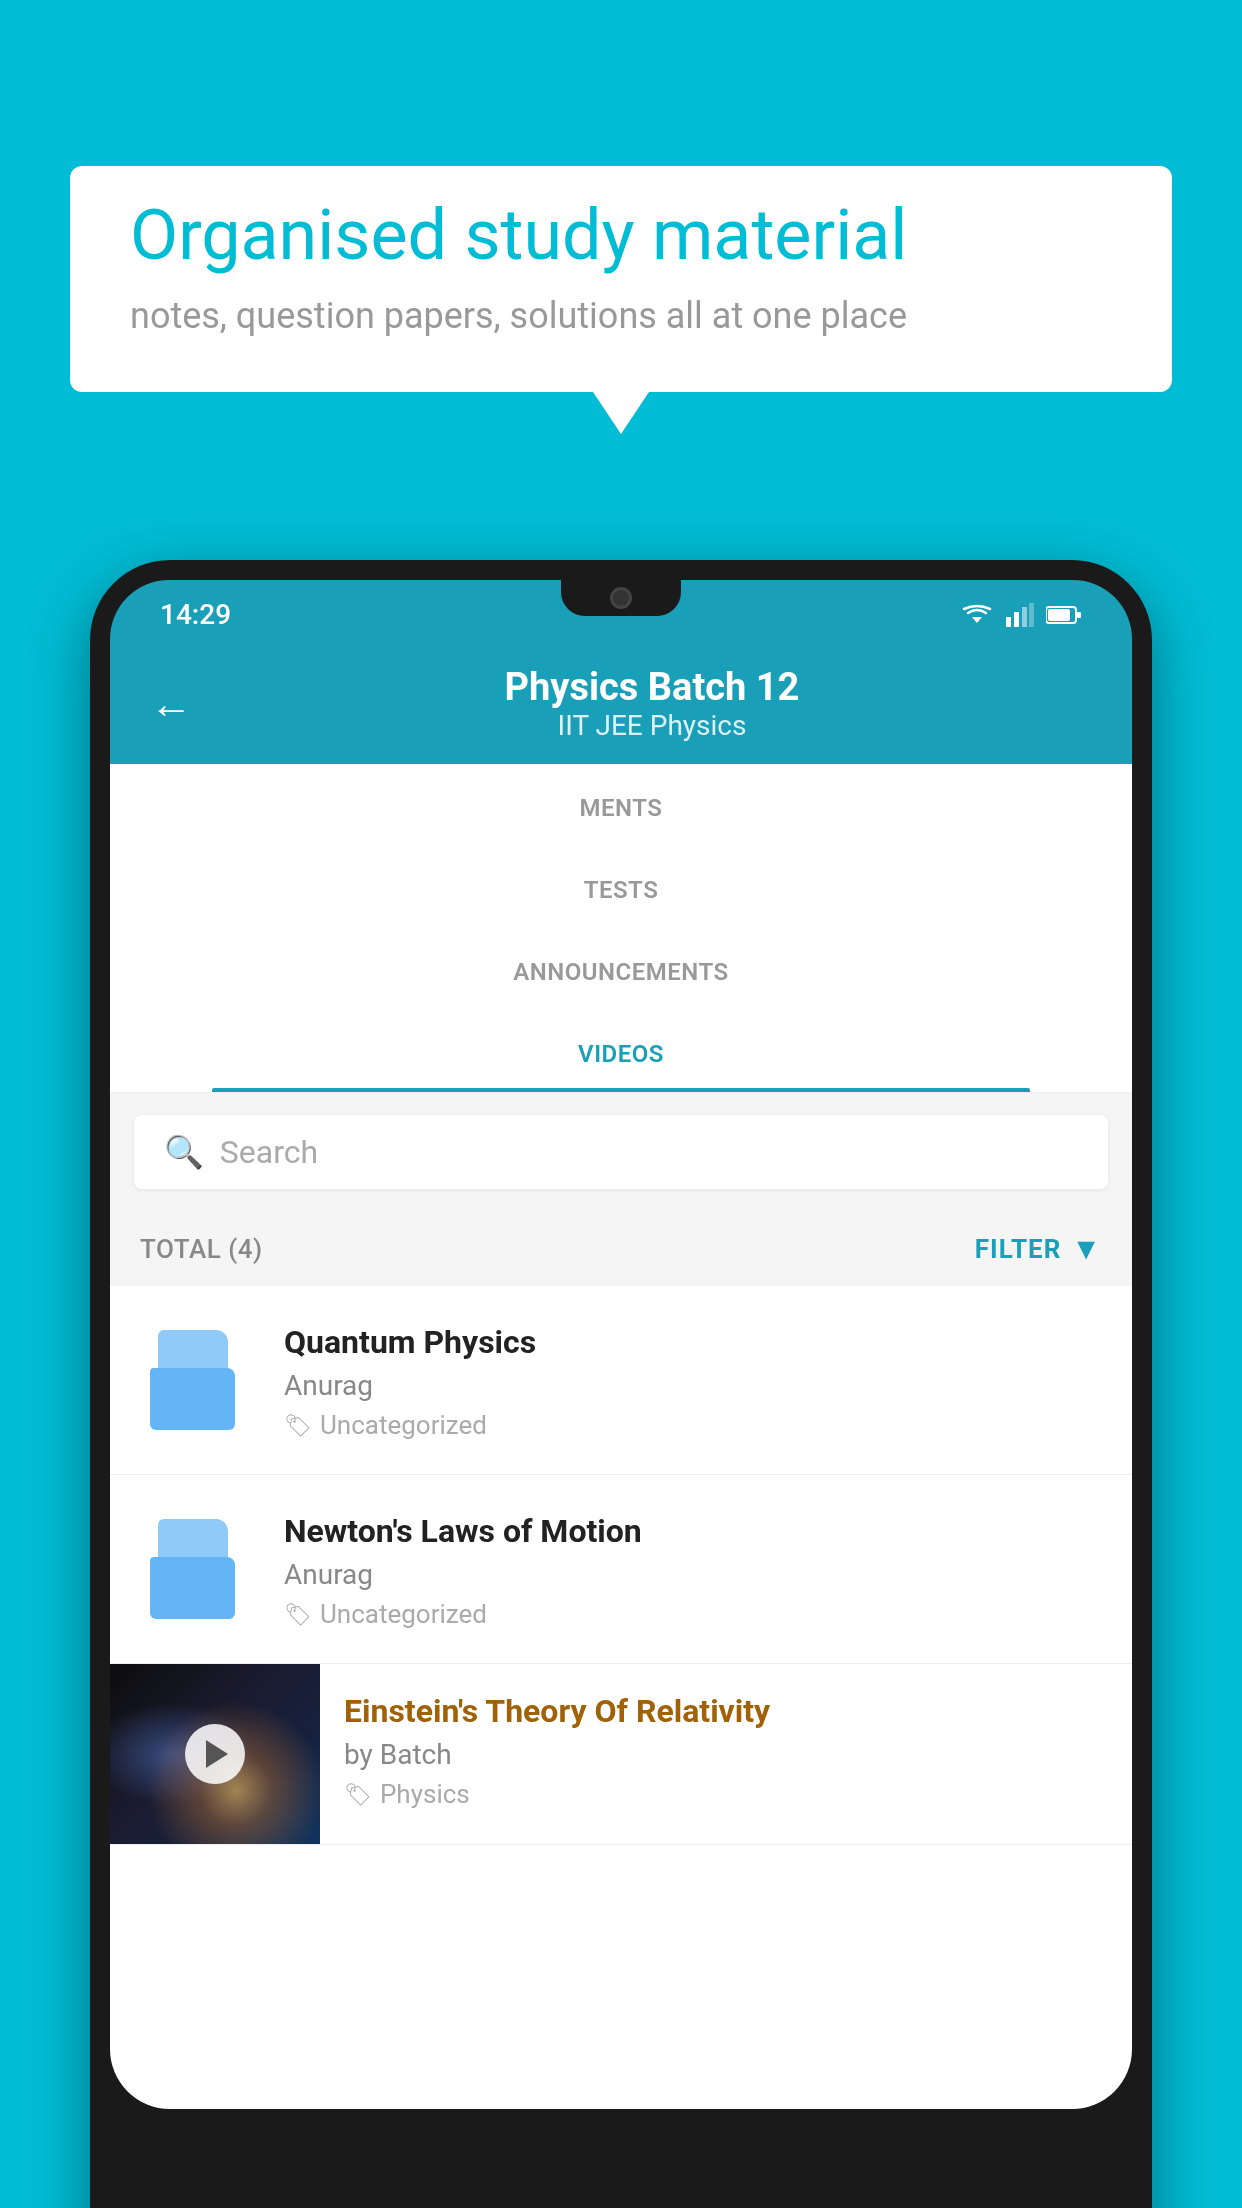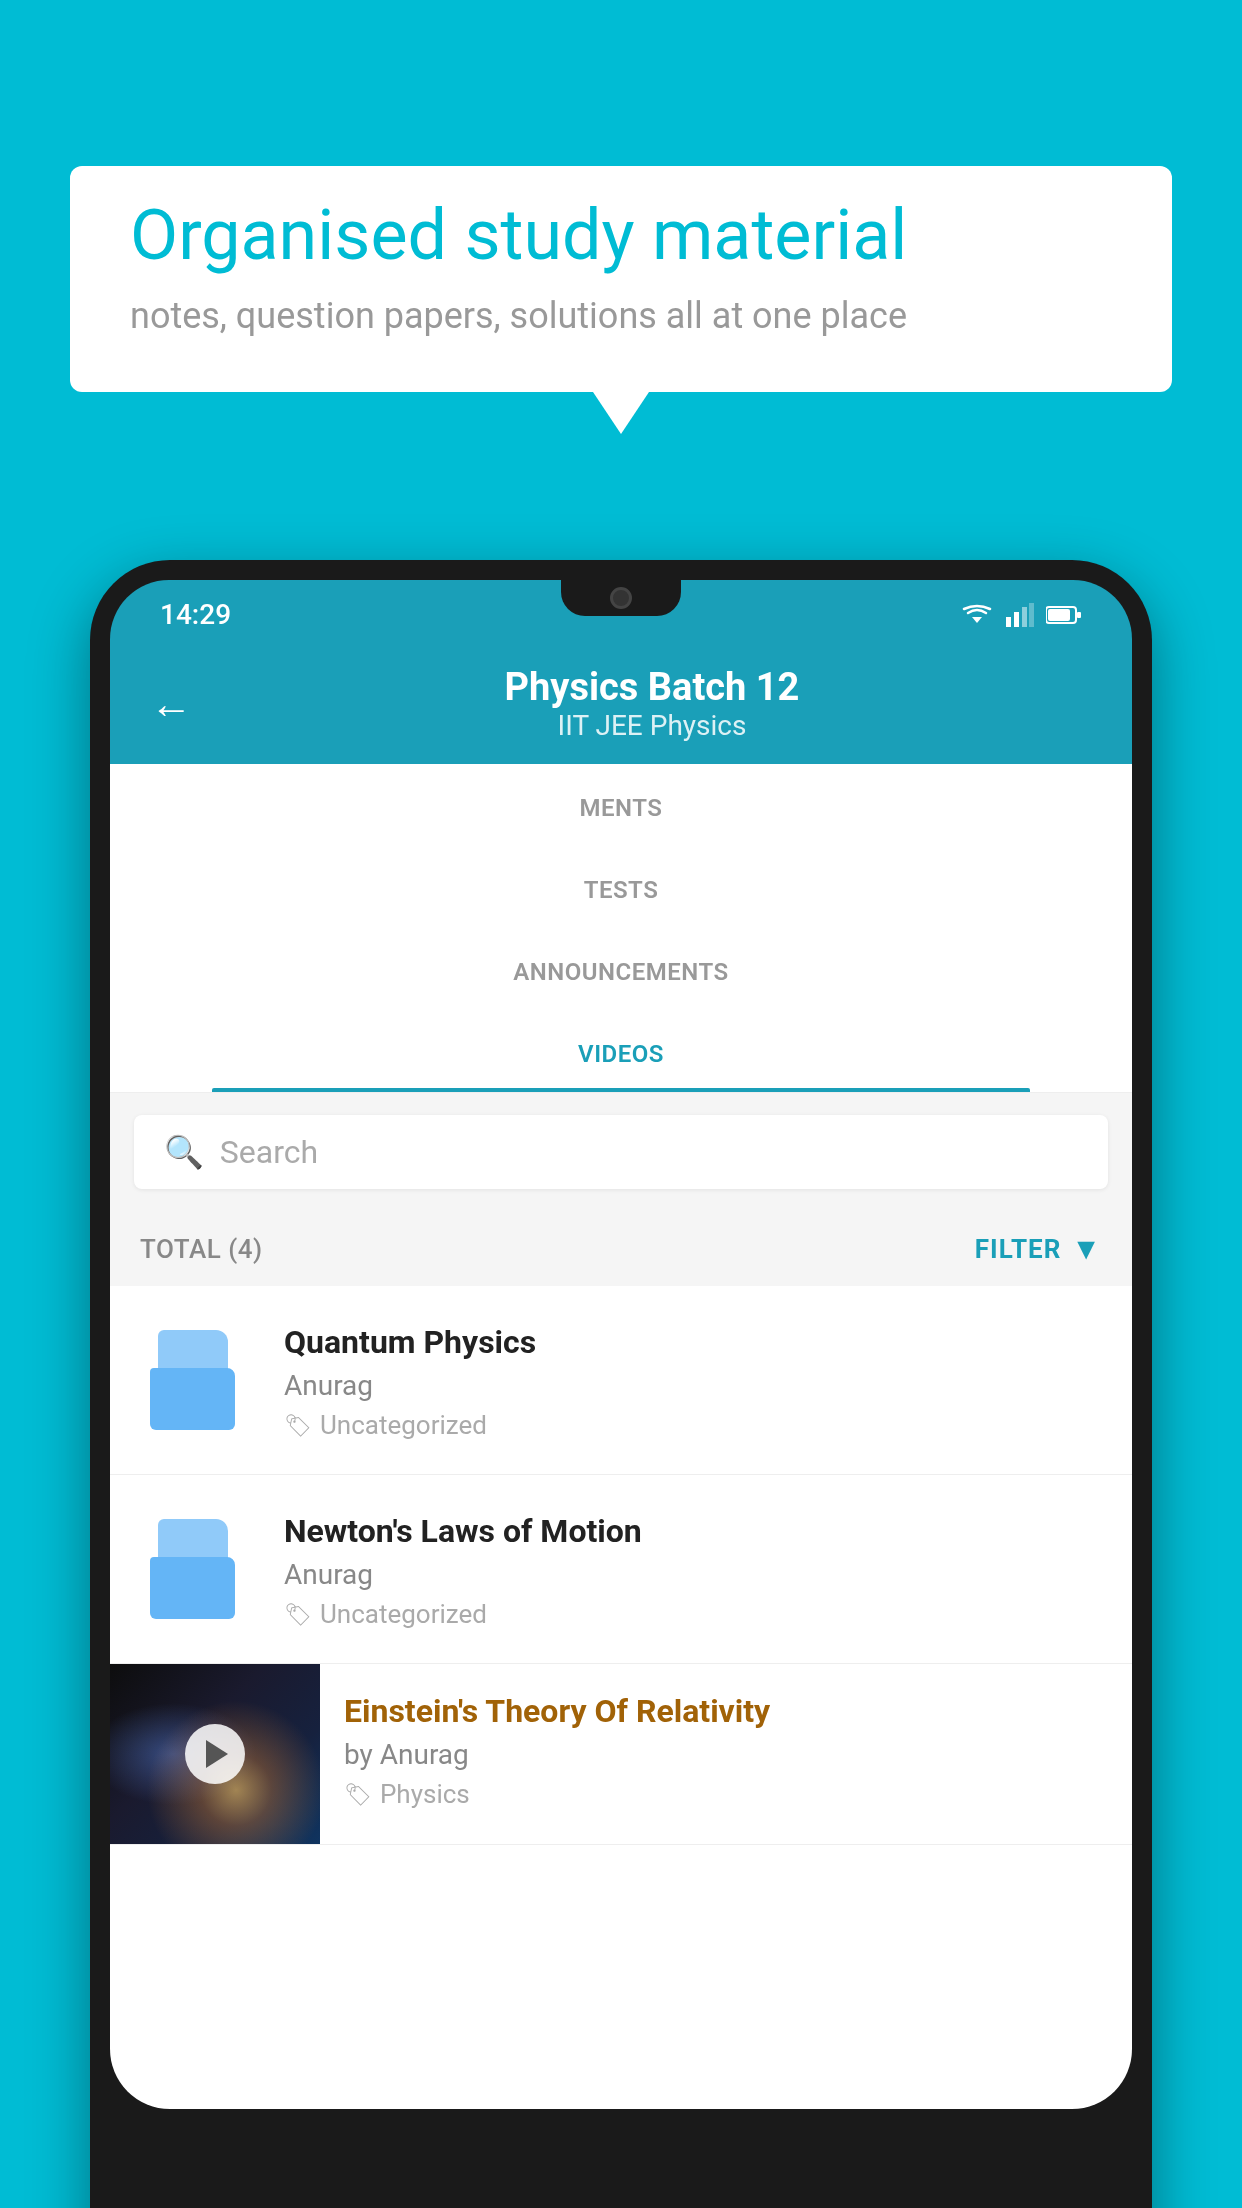--- a/index.html
+++ b/index.html
@@ -520,21 +520,21 @@
 
         <div class="video-item-thumb">
           <div class="einstein-thumb">
             <div class="einstein-stars"></div>
             <div class="play-btn">
               <div class="play-triangle"></div>
             </div>
           </div>
           <div class="einstein-info">
             <div class="einstein-title">Einstein's Theory Of Relativity</div>
-            <div class="einstein-author">by Anurag</div>
+            <div class="einstein-author">by Batch</div>
             <div class="einstein-tag">
               <span class="tag-icon">🏷</span>
               <span>Physics</span>
             </div>
           </div>
         </div>
 
       </div>
     </div>
   </div>

